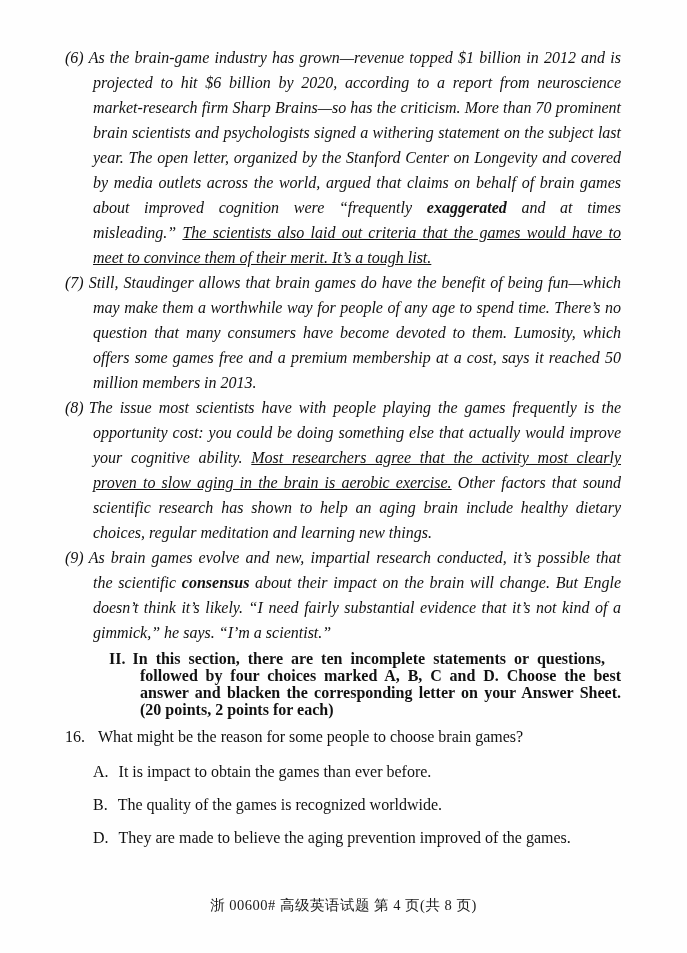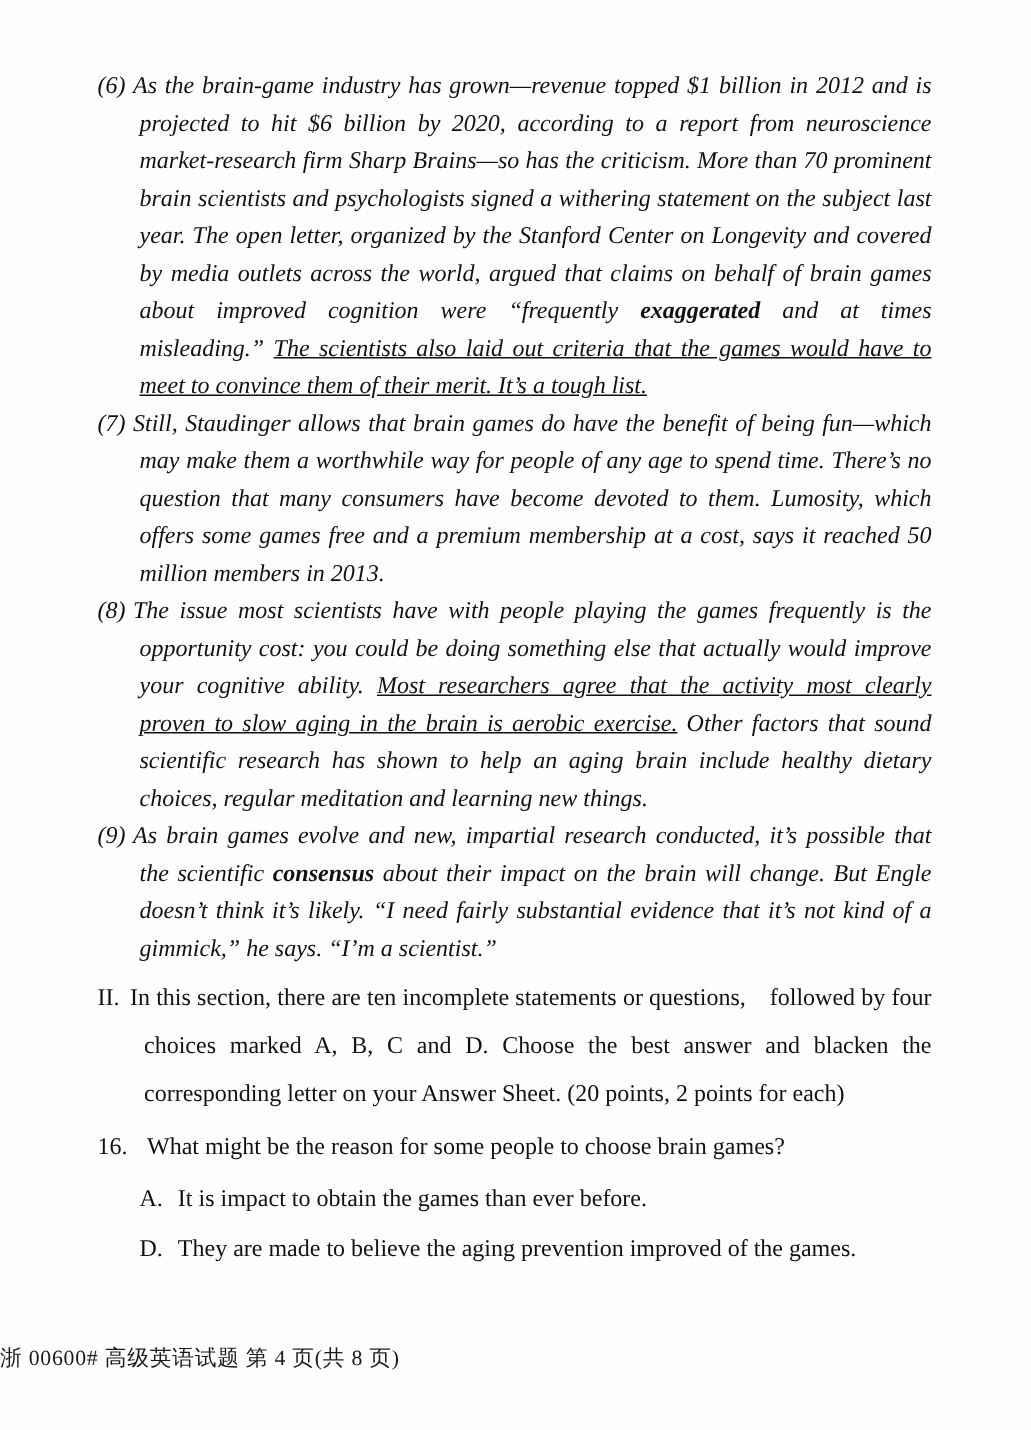--- a/index.html
+++ b/index.html
@@ -29,25 +29,26 @@
     text-indent: -28px;
     font-style: italic;
   }
   .para .p-num {
     padding-right: 5px;
   }
   .seg-bold { font-weight: bold; }
   .seg-underline { text-decoration: underline; }
   .section-instruction {
     margin-top: 5px;
-    font-weight: normal;
+    font-weight: bold;
     text-align: justify;
-    line-height: 32px;
+    line-height: 17px;
     padding-left: 31px;
     text-indent: -31px;
+    margin-left: 44px;
   }
   .section-instruction .sec-label {
     padding-right: 7px;
   }
   .question-line {
     margin-top: 6px;
     line-height: 26px;
     padding-left: 40px;
     text-indent: -40px;
   }
@@ -63,21 +64,21 @@
     margin-bottom: 8px;
   }
   .choice .c-letter {
     padding-right: 10px;
   }
   .footer {
     position: absolute;
     left: 0;
     right: 0;
     bottom: 38px;
-    text-align: left;
+    text-align: center;
     font-size: 14.5px;
     letter-spacing: 0.5px;
     color: #1a1a1a;
   }
 </style>
 </head>
 <body>
 
 <div class="page">
 
@@ -91,18 +92,19 @@
   <div class="section-instruction">
     <span class="sec-label">II.</span><span>In this section, there are ten incomplete statements or questions, followed by four choices marked A, B, C and D. Choose the best answer and blacken the corresponding letter on your Answer Sheet. (20 points, 2 points for each)</span>
   </div>
 
   <div class="question-line">
     <span class="q-num">16.</span><span>What might be the reason for some people to choose brain games?</span>
   </div>
 
   <div class="choices" id="choices">
       <div class="choice"><span class="c-letter">A.</span><span>It is impact to obtain the games than ever before.</span></div>
+      <div class="choice"><span class="c-letter">B.</span><span>The quality of the games is recognized worldwide.</span></div>
       <div class="choice"><span class="c-letter">D.</span><span>They are made to believe the aging prevention improved of the games.</span></div>
     </div>
 
   <div class="footer">浙 00600# 高级英语试题 第 4 页(共 8 页)</div>
 
 </div>
 
 </body></html>

